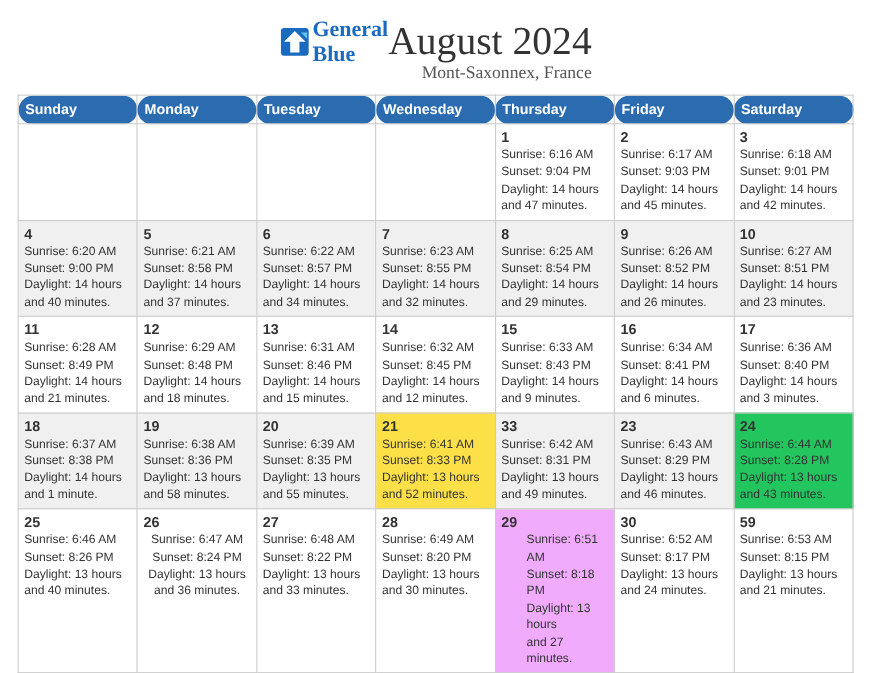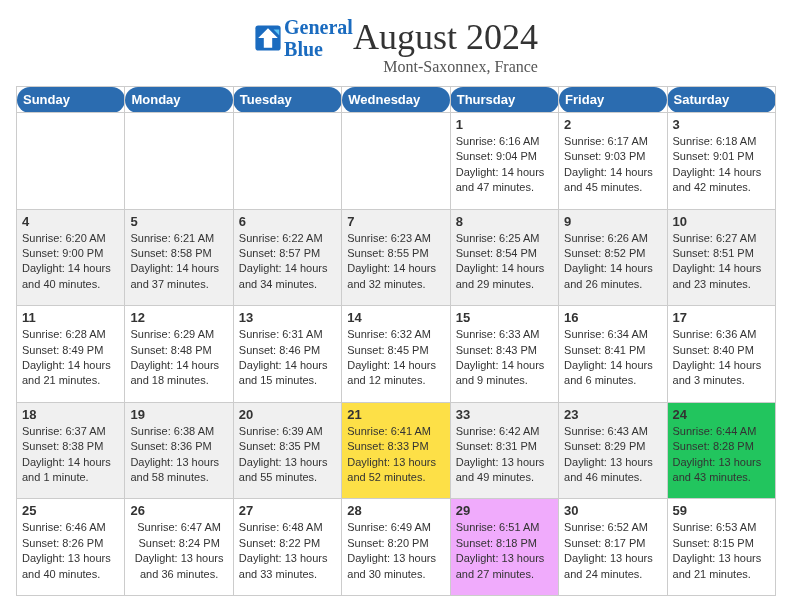--- a/index.html
+++ b/index.html
@@ -342,21 +342,21 @@
           </td>
           <td style="background-color: rgb(255, 255, 255);">
             <span class="day-number">28</span>
             <div class="day-info" style="white-space: pre-line;">Sunrise: 6:49 AM
 Sunset: 8:20 PM
 Daylight: 13 hours
 and 30 minutes.</div>
           </td>
           <td style="background-color: #f0abfc;">
             <span class="day-number">29</span>
-            <div class="day-info" style="white-space: pre-line;">Sunrise: 6:51 AM
+            <div class="day-info" style="white-space: pre-line; margin-left: 23px;">Sunrise: 6:51 AM
 Sunset: 8:18 PM
 Daylight: 13 hours
 and 27 minutes.</div>
           </td>
           <td style="background-color: rgb(255, 255, 255);">
             <span class="day-number">30</span>
             <div class="day-info" style="white-space: pre-line;">Sunrise: 6:52 AM
 Sunset: 8:17 PM
 Daylight: 13 hours
 and 24 minutes.</div>

